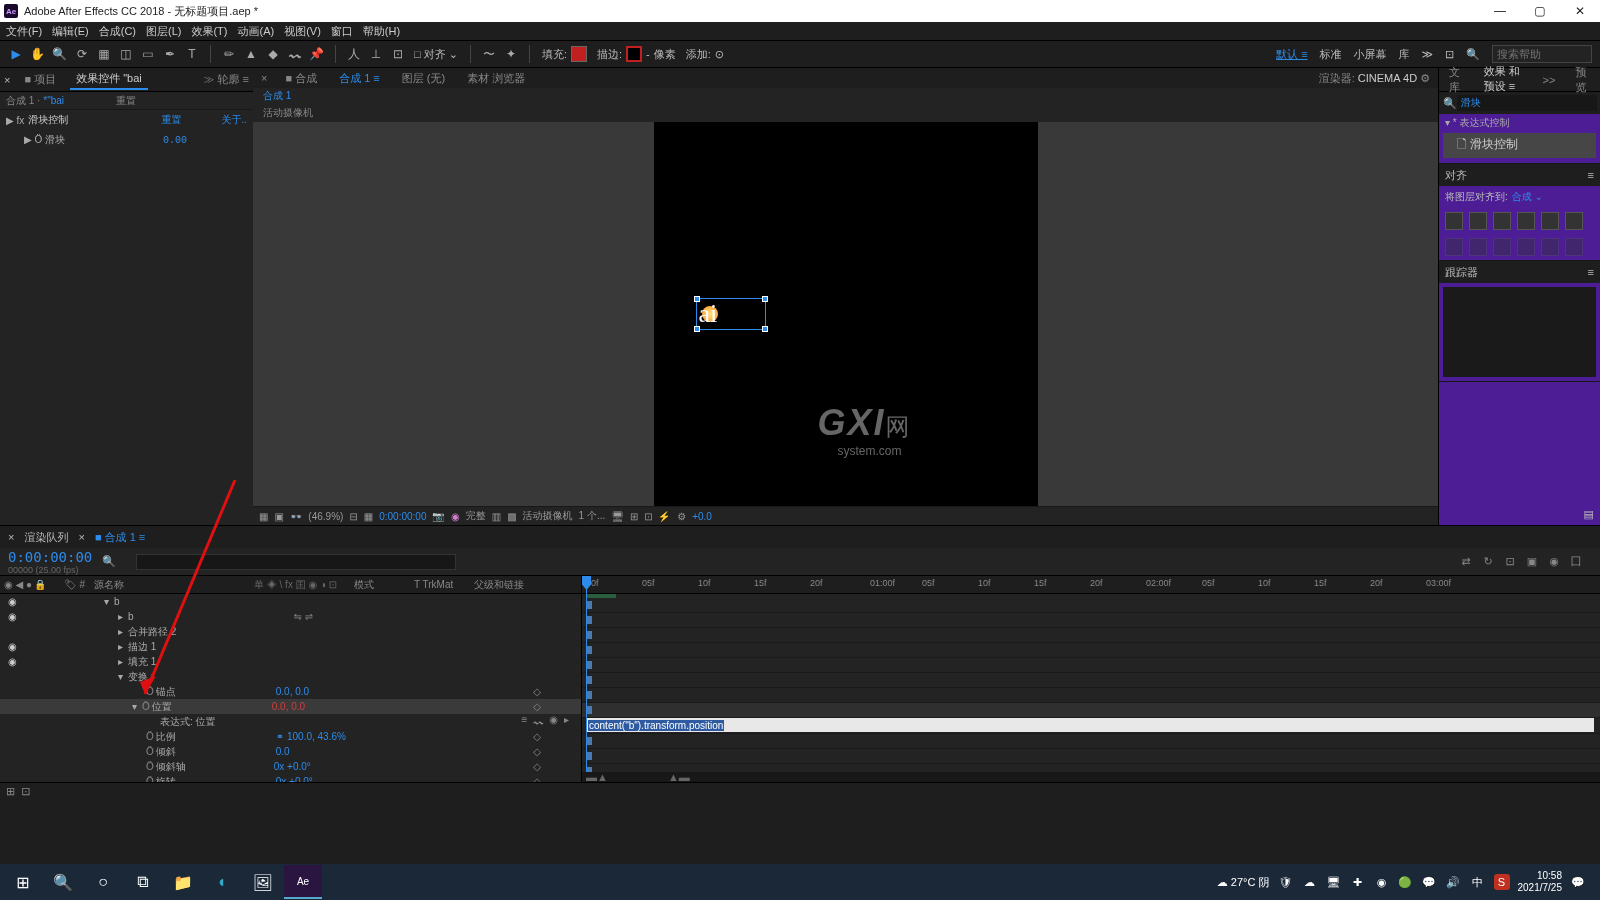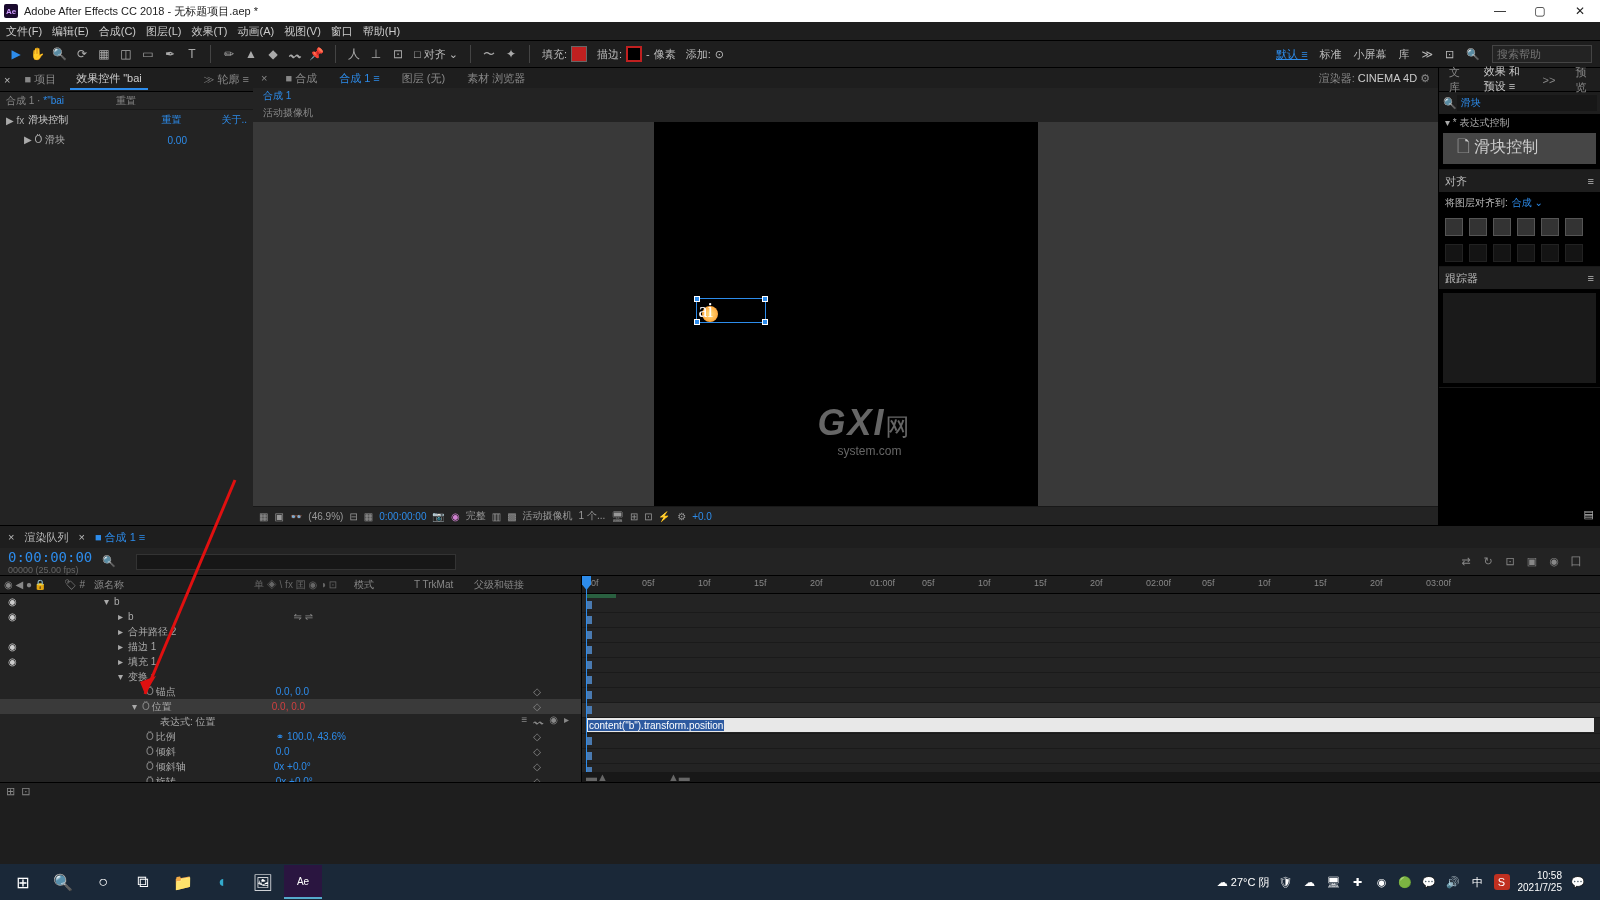--- a/index.html
+++ b/index.html
@@ -24,45 +24,45 @@
 .left-pane { width:253px; background:#232323; display:flex; flex-direction:column; }
 .panel-tabs { height:24px; background:#1e1e1e; display:flex; align-items:center; padding:0 4px; gap:8px; border-bottom:1px solid #000; }
 .panel-tabs .tab { padding:2px 6px; font-size:11px; color:#888; }
 .panel-tabs .tab.act { color:#ccc; border-bottom:2px solid #2d8ceb; }
 .panel-tabs .more { margin-left:auto; color:#888; }
 .ec-header { height:18px; display:flex; align-items:center; padding:0 6px; font-size:10px; color:#888; border-bottom:1px solid #181818; }
 .ec-header .c1 { width:110px; } .ec-header .c2 { width:70px; } 
 .ec-row { padding:3px 6px; display:flex; align-items:center; font-size:10px; }
 .ec-row .fx { color:#aaa; margin-right:4px; }
 .ec-row .label { color:#ccc; }
-.ec-row .val { color:#2d8ceb; margin-left:auto; margin-right:60px; }
+.ec-row .val { color:#2d8ceb; margin-left:auto; margin-right:60px;font-family:Liberation Mono, monospace; }
 .ec-row .sub { padding-left:18px; color:#aaa; }
 .center-pane { flex:1; background:#232323; display:flex; flex-direction:column; position:relative; }
 .comp-tabs { height:24px; background:#1e1e1e; display:flex; align-items:center; padding:0 8px; gap:14px; font-size:11px; color:#888; }
 .comp-tabs .tab { padding:2px 4px; }
 .comp-tabs .tab.act { color:#2d8ceb; }
 .breadcrumb { height:19px; background:#232323; padding:0 10px; font-size:10px; display:flex; align-items:center; gap:12px; }
 .breadcrumb .bc { color:#2d8ceb; }
 .viewer { flex:1; display:flex; align-items:center; justify-content:center; background:#393939; position:relative; }
 .canvas { width:384px; height:384px; background:#000; position:relative; }
 .canvas .text-box { position:absolute; left:42px; top:176px; width:70px; border:1px solid #2d8ceb; padding:0 2px; }
-.canvas .text-box span { color:#fff; font-size:20px; font-family:Georgia,serif; }
+.canvas .text-box span { color:#fff; font-size:26px; font-family:Georgia,serif; }
 .canvas .handle { position:absolute; width:6px; height:6px; background:#2d8ceb; border:1px solid #fff; }
 .canvas .sun { position:absolute; left:48px; top:184px; width:16px; height:16px; border-radius:50%; background:radial-gradient(circle,#ffe080,#ff9020); }
 .watermark { position:absolute; left:164px; top:280px; color:#666; font-family:Georgia,serif; }
 .watermark .big { font-size:36px; font-style:italic; font-weight:bold; letter-spacing:2px; }
 .watermark .small { font-size:12px; margin-left:20px; }
 .view-footer { height:22px; background:#232323; display:flex; align-items:center; padding:0 6px; gap:6px; font-size:10px; color:#999; border-top:1px solid #181818; }
 .vf-item { display:flex; align-items:center; gap:2px; }
-.right-pane { width:162px; background:#000000; display:flex; flex-direction:column; border-left:1px solid #000; }
+.right-pane { width:162px; background:#4c1d95; display:flex; flex-direction:column; border-left:1px solid #000; }
 .right-pane .section { border-bottom:1px solid #181818; }
 .right-pane .sec-title { height:22px; display:flex; align-items:center; padding:0 6px; font-size:11px; background:#1e1e1e; }
 .right-pane .search-row { padding:3px 4px; display:flex; align-items:center; background:#1e1e1e; }
 .right-pane .search-row input { flex:1; background:#171717; border:none; color:#2d8ceb; font-size:10px; height:16px; padding:0 4px; }
-.right-pane .tree-item { padding:2px 14px; font-size:16px; color:#ccc; background:#464646; margin:1px 4px; }
+.right-pane .tree-item { padding:2px 14px; font-size:12px; color:#ccc; background:#464646; margin:1px 4px; }
 .right-pane .align-row { display:flex; gap:6px; padding:4px 6px; }
 .right-pane .align-row .ab { width:18px; height:18px; background:#333; border:1px solid #555; }
 .bottom { height:275px; background:#1e1e1e; display:flex; flex-direction:column; border-top:1px solid #000; position:relative; }
 .bottom-tabs { height:22px; background:#1e1e1e; display:flex; align-items:center; padding:0 8px; gap:10px; font-size:11px; }
 .bottom-tabs .tab.act { color:#2d8ceb; }
 .tl-header { height:28px; display:flex; align-items:center; padding:0 8px; background:#232323; border-bottom:1px solid #000; }
 .tl-header .tc { color:#2d8ceb; font-size:14px; font-family:monospace; }
 .tl-header .search { margin-left:20px; width:320px; height:16px; background:#171717; border:1px solid #333; }
 .tl-header .tbtns { margin-left:auto; display:flex; gap:6px; margin-right:8px; }
 .tl-header .tbtns div { width:16px; height:16px; color:#888; font-size:11px; display:flex; align-items:center; justify-content:center; }

